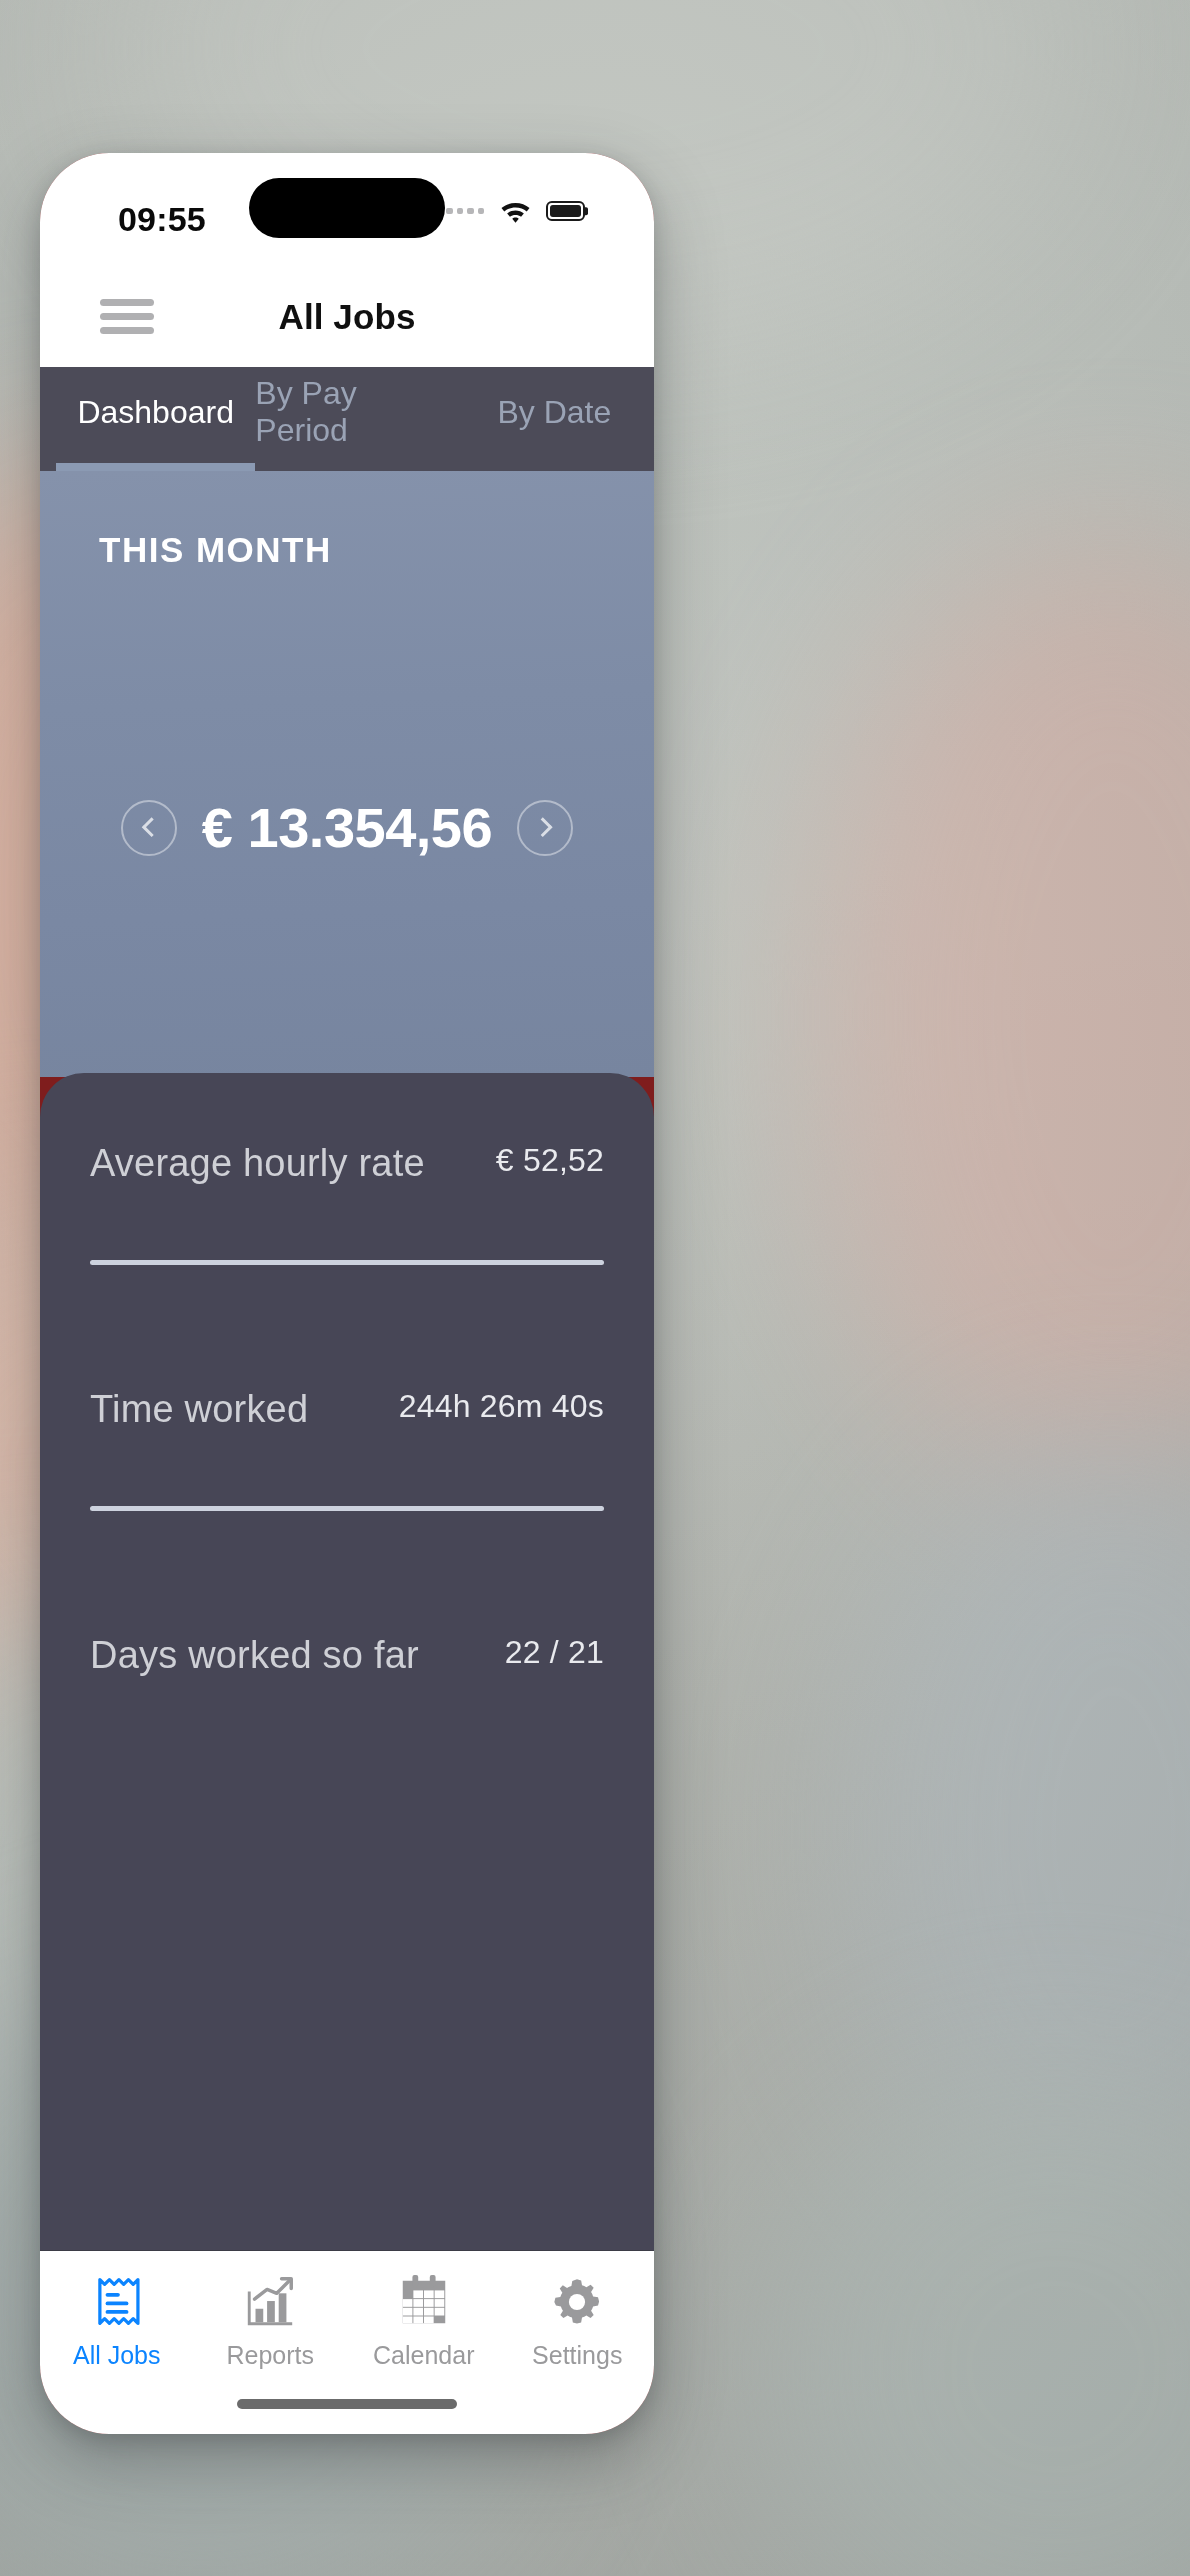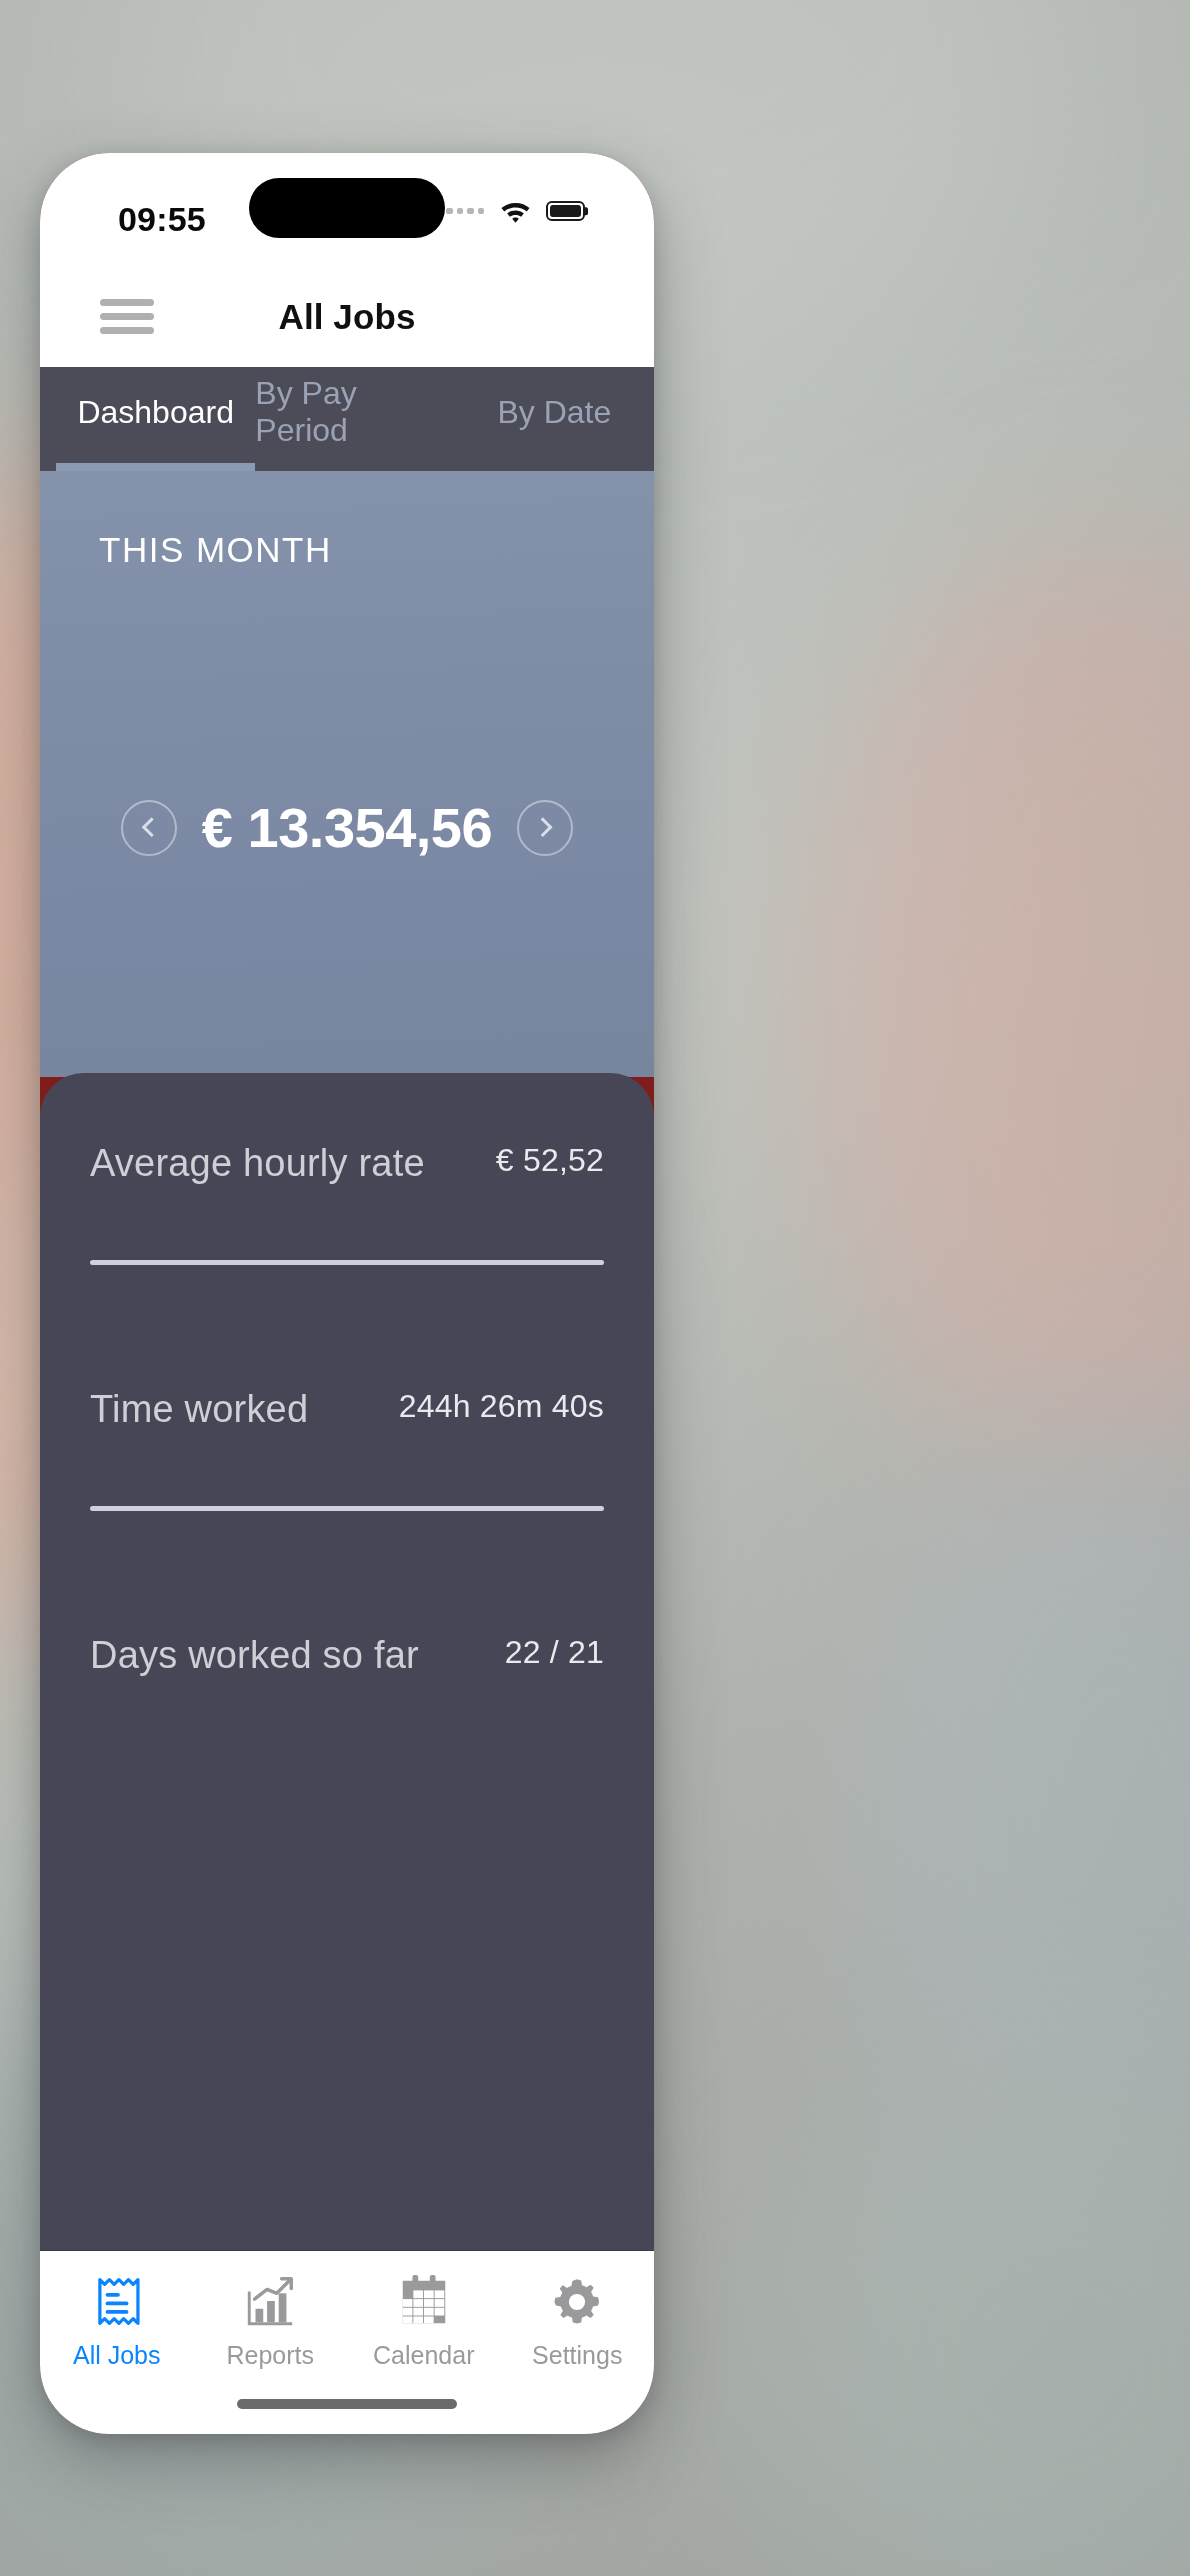--- a/index.html
+++ b/index.html
@@ -113,21 +113,21 @@
 
   
   #hero {
     position:relative;
     height:606px;
     background:linear-gradient(178deg,#8592ab 0%, #7e8ca6 38%, #7a88a3 72%, #77859f 100%);
     padding-top:59px;
   }
   #hero-label {
     margin-left:59px;
-    font-size:35px; font-weight:400; color:#ffffff;
+    font-size:35px; font-weight:700; color:#ffffff;
     letter-spacing:1.5px;
   }
   #hero-amount-row {
     position:absolute; left:0; right:0; top:324px;
     display:flex; align-items:center; justify-content:center; gap:25px;
   }
   .circ-btn {
     width:56px; height:56px; flex:0 0 auto;
     border:2.9px solid rgba(255,255,255,.42);
     border-radius:50%;

